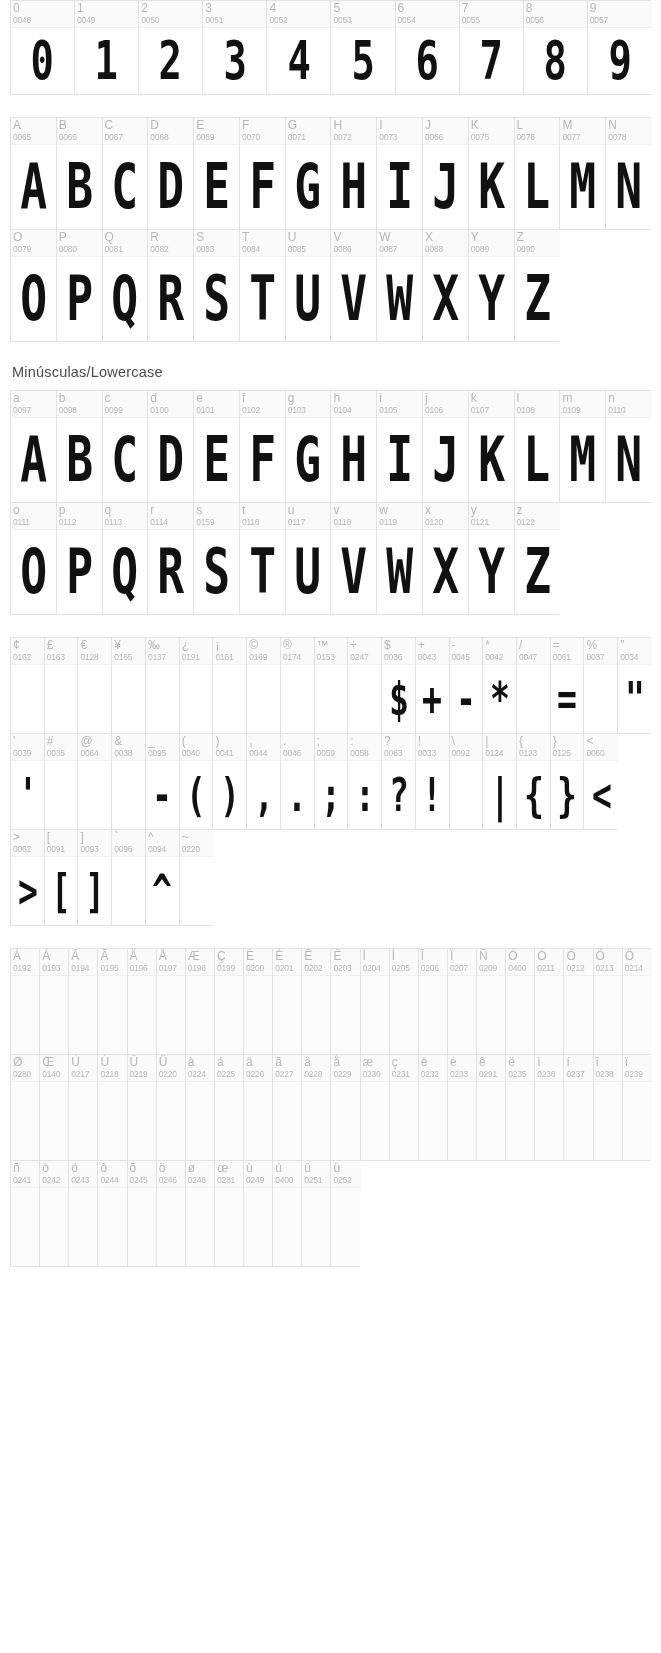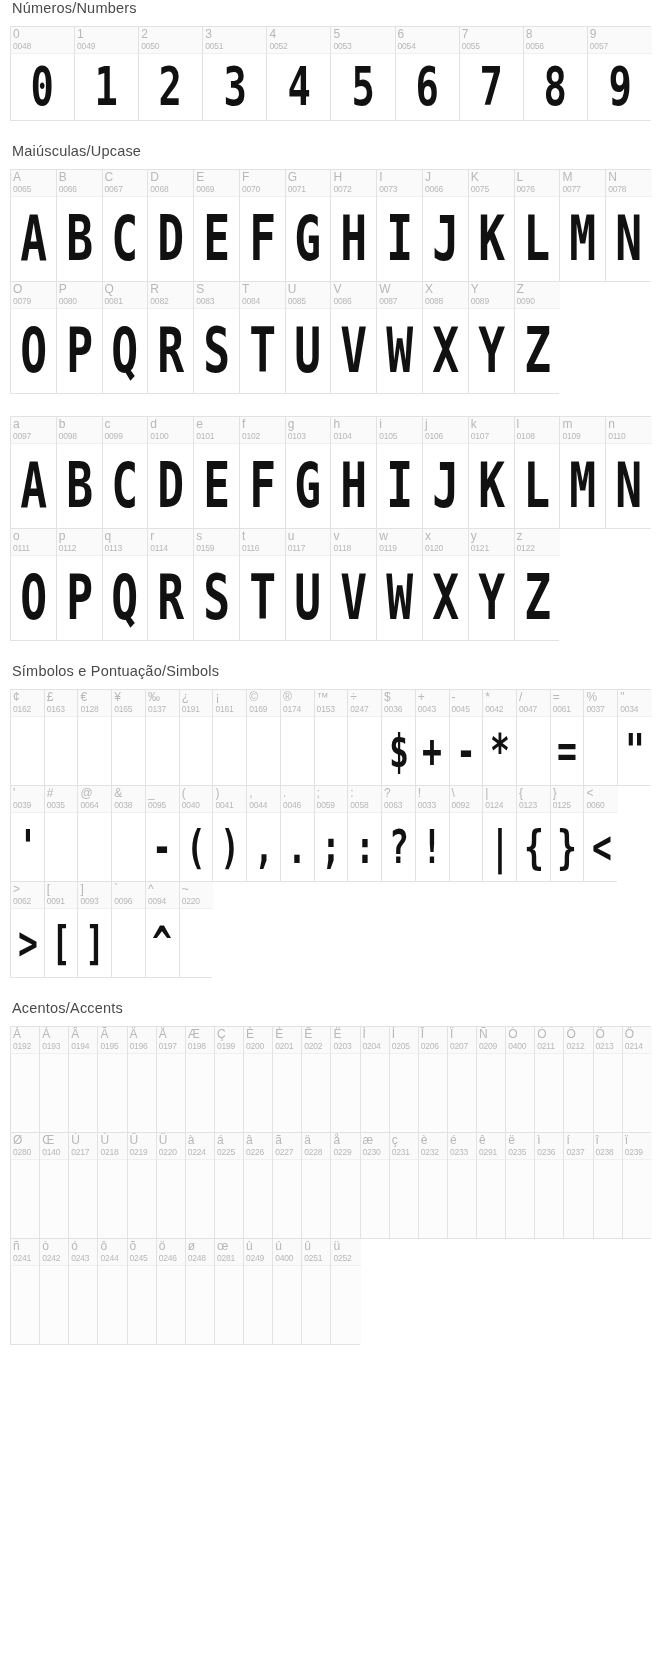--- a/index.html
+++ b/index.html
@@ -111,21 +111,20 @@
 
   .row-acc .cell-head { background: #fafafa; }
   .row-acc .cell-body { background: #fcfcfc; }
 </style>
 </head>
 <body>
 
 <div class="page">
   <div id="sections-root">
       <div class="section">
-        <div class="section-title">Números/Numbers</div>
         <div class="rows">
           <div class="glyph-row row-num" style="width: 641px;">
             <div class="cell" style="width: 64.1px; flex: 0 0 64.1px;">
               <div class="cell-head">
                 <span class="cell-char">0</span>
                 <span class="cell-code">0048</span>
               </div>
               <div class="cell-body">
                 <span class="glyph">0</span>
               </div>
@@ -202,910 +201,908 @@
                 <span class="glyph">8</span>
               </div>
             </div>
             <div class="cell" style="width: 64.1px; flex: 0 0 64.1px;">
               <div class="cell-head">
                 <span class="cell-char">9</span>
                 <span class="cell-code">0057</span>
               </div>
               <div class="cell-body">
                 <span class="glyph">9</span>
-              </div>
-            </div>
-          </div>
-        </div>
-      </div>
-      <div class="section">
-        <div class="section-title">Maiúsculas/Upcase</div>
-        <div class="rows">
-          <div class="glyph-row row-upper" style="width: 641px;">
-            <div class="cell" style="width: 45.7857px; flex: 0 0 45.7857px;">
-              <div class="cell-head">
-                <span class="cell-char">A</span>
-                <span class="cell-code">0065</span>
-              </div>
-              <div class="cell-body">
-                <span class="glyph">A</span>
-              </div>
-            </div>
-            <div class="cell" style="width: 45.7857px; flex: 0 0 45.7857px;">
-              <div class="cell-head">
-                <span class="cell-char">B</span>
-                <span class="cell-code">0066</span>
-              </div>
-              <div class="cell-body">
-                <span class="glyph">B</span>
-              </div>
-            </div>
-            <div class="cell" style="width: 45.7857px; flex: 0 0 45.7857px;">
-              <div class="cell-head">
-                <span class="cell-char">C</span>
-                <span class="cell-code">0067</span>
-              </div>
-              <div class="cell-body">
-                <span class="glyph">C</span>
-              </div>
-            </div>
-            <div class="cell" style="width: 45.7857px; flex: 0 0 45.7857px;">
-              <div class="cell-head">
-                <span class="cell-char">D</span>
-                <span class="cell-code">0068</span>
-              </div>
-              <div class="cell-body">
-                <span class="glyph">D</span>
-              </div>
-            </div>
-            <div class="cell" style="width: 45.7857px; flex: 0 0 45.7857px;">
-              <div class="cell-head">
-                <span class="cell-char">E</span>
-                <span class="cell-code">0069</span>
-              </div>
-              <div class="cell-body">
-                <span class="glyph">E</span>
-              </div>
-            </div>
-            <div class="cell" style="width: 45.7857px; flex: 0 0 45.7857px;">
-              <div class="cell-head">
-                <span class="cell-char">F</span>
-                <span class="cell-code">0070</span>
-              </div>
-              <div class="cell-body">
-                <span class="glyph">F</span>
-              </div>
-            </div>
-            <div class="cell" style="width: 45.7857px; flex: 0 0 45.7857px;">
-              <div class="cell-head">
-                <span class="cell-char">G</span>
-                <span class="cell-code">0071</span>
-              </div>
-              <div class="cell-body">
-                <span class="glyph">G</span>
-              </div>
-            </div>
-            <div class="cell" style="width: 45.7857px; flex: 0 0 45.7857px;">
-              <div class="cell-head">
-                <span class="cell-char">H</span>
-                <span class="cell-code">0072</span>
-              </div>
-              <div class="cell-body">
-                <span class="glyph">H</span>
-              </div>
-            </div>
-            <div class="cell" style="width: 45.7857px; flex: 0 0 45.7857px;">
-              <div class="cell-head">
-                <span class="cell-char">I</span>
-                <span class="cell-code">0073</span>
-              </div>
-              <div class="cell-body">
-                <span class="glyph">I</span>
-              </div>
-            </div>
-            <div class="cell" style="width: 45.7857px; flex: 0 0 45.7857px;">
-              <div class="cell-head">
-                <span class="cell-char">J</span>
-                <span class="cell-code">0066</span>
-              </div>
-              <div class="cell-body">
-                <span class="glyph">J</span>
-              </div>
-            </div>
-            <div class="cell" style="width: 45.7857px; flex: 0 0 45.7857px;">
-              <div class="cell-head">
-                <span class="cell-char">K</span>
-                <span class="cell-code">0075</span>
-              </div>
-              <div class="cell-body">
-                <span class="glyph">K</span>
-              </div>
-            </div>
-            <div class="cell" style="width: 45.7857px; flex: 0 0 45.7857px;">
-              <div class="cell-head">
-                <span class="cell-char">L</span>
-                <span class="cell-code">0076</span>
-              </div>
-              <div class="cell-body">
-                <span class="glyph">L</span>
-              </div>
-            </div>
-            <div class="cell" style="width: 45.7857px; flex: 0 0 45.7857px;">
-              <div class="cell-head">
-                <span class="cell-char">M</span>
-                <span class="cell-code">0077</span>
-              </div>
-              <div class="cell-body">
-                <span class="glyph">M</span>
-              </div>
-            </div>
-            <div class="cell" style="width: 45.7857px; flex: 0 0 45.7857px;">
-              <div class="cell-head">
-                <span class="cell-char">N</span>
-                <span class="cell-code">0078</span>
-              </div>
-              <div class="cell-body">
-                <span class="glyph">N</span>
-              </div>
-            </div>
-          </div>
-          <div class="glyph-row row-upper" style="width: 549.429px;">
-            <div class="cell" style="width: 45.7857px; flex: 0 0 45.7857px;">
-              <div class="cell-head">
-                <span class="cell-char">O</span>
-                <span class="cell-code">0079</span>
-              </div>
-              <div class="cell-body">
-                <span class="glyph">O</span>
-              </div>
-            </div>
-            <div class="cell" style="width: 45.7857px; flex: 0 0 45.7857px;">
-              <div class="cell-head">
-                <span class="cell-char">P</span>
-                <span class="cell-code">0080</span>
-              </div>
-              <div class="cell-body">
-                <span class="glyph">P</span>
-              </div>
-            </div>
-            <div class="cell" style="width: 45.7857px; flex: 0 0 45.7857px;">
-              <div class="cell-head">
-                <span class="cell-char">Q</span>
-                <span class="cell-code">0081</span>
-              </div>
-              <div class="cell-body">
-                <span class="glyph">Q</span>
-              </div>
-            </div>
-            <div class="cell" style="width: 45.7857px; flex: 0 0 45.7857px;">
-              <div class="cell-head">
-                <span class="cell-char">R</span>
-                <span class="cell-code">0082</span>
-              </div>
-              <div class="cell-body">
-                <span class="glyph">R</span>
-              </div>
-            </div>
-            <div class="cell" style="width: 45.7857px; flex: 0 0 45.7857px;">
-              <div class="cell-head">
-                <span class="cell-char">S</span>
-                <span class="cell-code">0083</span>
-              </div>
-              <div class="cell-body">
-                <span class="glyph">S</span>
-              </div>
-            </div>
-            <div class="cell" style="width: 45.7857px; flex: 0 0 45.7857px;">
-              <div class="cell-head">
-                <span class="cell-char">T</span>
-                <span class="cell-code">0084</span>
-              </div>
-              <div class="cell-body">
-                <span class="glyph">T</span>
-              </div>
-            </div>
-            <div class="cell" style="width: 45.7857px; flex: 0 0 45.7857px;">
-              <div class="cell-head">
-                <span class="cell-char">U</span>
-                <span class="cell-code">0085</span>
-              </div>
-              <div class="cell-body">
-                <span class="glyph">U</span>
-              </div>
-            </div>
-            <div class="cell" style="width: 45.7857px; flex: 0 0 45.7857px;">
-              <div class="cell-head">
-                <span class="cell-char">V</span>
-                <span class="cell-code">0086</span>
-              </div>
-              <div class="cell-body">
-                <span class="glyph">V</span>
-              </div>
-            </div>
-            <div class="cell" style="width: 45.7857px; flex: 0 0 45.7857px;">
-              <div class="cell-head">
-                <span class="cell-char">W</span>
-                <span class="cell-code">0087</span>
-              </div>
-              <div class="cell-body">
-                <span class="glyph">W</span>
-              </div>
-            </div>
-            <div class="cell" style="width: 45.7857px; flex: 0 0 45.7857px;">
-              <div class="cell-head">
-                <span class="cell-char">X</span>
-                <span class="cell-code">0088</span>
-              </div>
-              <div class="cell-body">
-                <span class="glyph">X</span>
-              </div>
-            </div>
-            <div class="cell" style="width: 45.7857px; flex: 0 0 45.7857px;">
-              <div class="cell-head">
-                <span class="cell-char">Y</span>
-                <span class="cell-code">0089</span>
-              </div>
-              <div class="cell-body">
-                <span class="glyph">Y</span>
-              </div>
-            </div>
-            <div class="cell" style="width: 45.7857px; flex: 0 0 45.7857px;">
-              <div class="cell-head">
-                <span class="cell-char">Z</span>
-                <span class="cell-code">0090</span>
-              </div>
-              <div class="cell-body">
-                <span class="glyph">Z</span>
               </div>
             </div>
           </div>
         </div>
       </div>
       <div class="section">
         <div class="rows">
-          <div class="glyph-row row-lower" style="width: 641px;">
-            <div class="cell" style="width: 45.7857px; flex: 0 0 45.7857px;">
-              <div class="cell-head">
-                <span class="cell-char">a</span>
-                <span class="cell-code">0097</span>
+          <div class="glyph-row row-upper" style="width: 641px;">
+            <div class="cell" style="width: 45.7857px; flex: 0 0 45.7857px;">
+              <div class="cell-head">
+                <span class="cell-char">A</span>
+                <span class="cell-code">0065</span>
               </div>
               <div class="cell-body">
                 <span class="glyph">A</span>
               </div>
             </div>
             <div class="cell" style="width: 45.7857px; flex: 0 0 45.7857px;">
               <div class="cell-head">
-                <span class="cell-char">b</span>
-                <span class="cell-code">0098</span>
+                <span class="cell-char">B</span>
+                <span class="cell-code">0066</span>
               </div>
               <div class="cell-body">
                 <span class="glyph">B</span>
               </div>
             </div>
             <div class="cell" style="width: 45.7857px; flex: 0 0 45.7857px;">
               <div class="cell-head">
-                <span class="cell-char">c</span>
-                <span class="cell-code">0099</span>
+                <span class="cell-char">C</span>
+                <span class="cell-code">0067</span>
               </div>
               <div class="cell-body">
                 <span class="glyph">C</span>
               </div>
             </div>
             <div class="cell" style="width: 45.7857px; flex: 0 0 45.7857px;">
               <div class="cell-head">
-                <span class="cell-char">d</span>
-                <span class="cell-code">0100</span>
+                <span class="cell-char">D</span>
+                <span class="cell-code">0068</span>
               </div>
               <div class="cell-body">
                 <span class="glyph">D</span>
               </div>
             </div>
             <div class="cell" style="width: 45.7857px; flex: 0 0 45.7857px;">
               <div class="cell-head">
-                <span class="cell-char">e</span>
-                <span class="cell-code">0101</span>
+                <span class="cell-char">E</span>
+                <span class="cell-code">0069</span>
               </div>
               <div class="cell-body">
                 <span class="glyph">E</span>
               </div>
             </div>
             <div class="cell" style="width: 45.7857px; flex: 0 0 45.7857px;">
               <div class="cell-head">
-                <span class="cell-char">f</span>
-                <span class="cell-code">0102</span>
+                <span class="cell-char">F</span>
+                <span class="cell-code">0070</span>
               </div>
               <div class="cell-body">
                 <span class="glyph">F</span>
               </div>
             </div>
             <div class="cell" style="width: 45.7857px; flex: 0 0 45.7857px;">
               <div class="cell-head">
-                <span class="cell-char">g</span>
-                <span class="cell-code">0103</span>
+                <span class="cell-char">G</span>
+                <span class="cell-code">0071</span>
               </div>
               <div class="cell-body">
                 <span class="glyph">G</span>
               </div>
             </div>
             <div class="cell" style="width: 45.7857px; flex: 0 0 45.7857px;">
               <div class="cell-head">
-                <span class="cell-char">h</span>
-                <span class="cell-code">0104</span>
+                <span class="cell-char">H</span>
+                <span class="cell-code">0072</span>
               </div>
               <div class="cell-body">
                 <span class="glyph">H</span>
               </div>
             </div>
             <div class="cell" style="width: 45.7857px; flex: 0 0 45.7857px;">
               <div class="cell-head">
-                <span class="cell-char">i</span>
-                <span class="cell-code">0105</span>
+                <span class="cell-char">I</span>
+                <span class="cell-code">0073</span>
               </div>
               <div class="cell-body">
                 <span class="glyph">I</span>
               </div>
             </div>
             <div class="cell" style="width: 45.7857px; flex: 0 0 45.7857px;">
               <div class="cell-head">
-                <span class="cell-char">j</span>
-                <span class="cell-code">0106</span>
+                <span class="cell-char">J</span>
+                <span class="cell-code">0066</span>
               </div>
               <div class="cell-body">
                 <span class="glyph">J</span>
               </div>
             </div>
             <div class="cell" style="width: 45.7857px; flex: 0 0 45.7857px;">
               <div class="cell-head">
-                <span class="cell-char">k</span>
-                <span class="cell-code">0107</span>
+                <span class="cell-char">K</span>
+                <span class="cell-code">0075</span>
               </div>
               <div class="cell-body">
                 <span class="glyph">K</span>
               </div>
             </div>
             <div class="cell" style="width: 45.7857px; flex: 0 0 45.7857px;">
               <div class="cell-head">
-                <span class="cell-char">l</span>
-                <span class="cell-code">0108</span>
+                <span class="cell-char">L</span>
+                <span class="cell-code">0076</span>
               </div>
               <div class="cell-body">
                 <span class="glyph">L</span>
               </div>
             </div>
             <div class="cell" style="width: 45.7857px; flex: 0 0 45.7857px;">
               <div class="cell-head">
-                <span class="cell-char">m</span>
-                <span class="cell-code">0109</span>
+                <span class="cell-char">M</span>
+                <span class="cell-code">0077</span>
               </div>
               <div class="cell-body">
                 <span class="glyph">M</span>
               </div>
             </div>
             <div class="cell" style="width: 45.7857px; flex: 0 0 45.7857px;">
               <div class="cell-head">
-                <span class="cell-char">n</span>
-                <span class="cell-code">0110</span>
+                <span class="cell-char">N</span>
+                <span class="cell-code">0078</span>
               </div>
               <div class="cell-body">
                 <span class="glyph">N</span>
               </div>
             </div>
           </div>
-          <div class="glyph-row row-lower" style="width: 549.429px;">
-            <div class="cell" style="width: 45.7857px; flex: 0 0 45.7857px;">
-              <div class="cell-head">
-                <span class="cell-char">o</span>
-                <span class="cell-code">0111</span>
+          <div class="glyph-row row-upper" style="width: 549.429px;">
+            <div class="cell" style="width: 45.7857px; flex: 0 0 45.7857px;">
+              <div class="cell-head">
+                <span class="cell-char">O</span>
+                <span class="cell-code">0079</span>
               </div>
               <div class="cell-body">
                 <span class="glyph">O</span>
               </div>
             </div>
             <div class="cell" style="width: 45.7857px; flex: 0 0 45.7857px;">
               <div class="cell-head">
-                <span class="cell-char">p</span>
-                <span class="cell-code">0112</span>
+                <span class="cell-char">P</span>
+                <span class="cell-code">0080</span>
               </div>
               <div class="cell-body">
                 <span class="glyph">P</span>
               </div>
             </div>
             <div class="cell" style="width: 45.7857px; flex: 0 0 45.7857px;">
               <div class="cell-head">
-                <span class="cell-char">q</span>
-                <span class="cell-code">0113</span>
+                <span class="cell-char">Q</span>
+                <span class="cell-code">0081</span>
               </div>
               <div class="cell-body">
                 <span class="glyph">Q</span>
               </div>
             </div>
             <div class="cell" style="width: 45.7857px; flex: 0 0 45.7857px;">
               <div class="cell-head">
-                <span class="cell-char">r</span>
-                <span class="cell-code">0114</span>
+                <span class="cell-char">R</span>
+                <span class="cell-code">0082</span>
               </div>
               <div class="cell-body">
                 <span class="glyph">R</span>
               </div>
             </div>
             <div class="cell" style="width: 45.7857px; flex: 0 0 45.7857px;">
               <div class="cell-head">
-                <span class="cell-char">s</span>
-                <span class="cell-code">0159</span>
+                <span class="cell-char">S</span>
+                <span class="cell-code">0083</span>
               </div>
               <div class="cell-body">
                 <span class="glyph">S</span>
               </div>
             </div>
             <div class="cell" style="width: 45.7857px; flex: 0 0 45.7857px;">
               <div class="cell-head">
-                <span class="cell-char">t</span>
-                <span class="cell-code">0116</span>
+                <span class="cell-char">T</span>
+                <span class="cell-code">0084</span>
               </div>
               <div class="cell-body">
                 <span class="glyph">T</span>
               </div>
             </div>
             <div class="cell" style="width: 45.7857px; flex: 0 0 45.7857px;">
               <div class="cell-head">
-                <span class="cell-char">u</span>
-                <span class="cell-code">0117</span>
+                <span class="cell-char">U</span>
+                <span class="cell-code">0085</span>
               </div>
               <div class="cell-body">
                 <span class="glyph">U</span>
               </div>
             </div>
             <div class="cell" style="width: 45.7857px; flex: 0 0 45.7857px;">
               <div class="cell-head">
-                <span class="cell-char">v</span>
-                <span class="cell-code">0118</span>
+                <span class="cell-char">V</span>
+                <span class="cell-code">0086</span>
               </div>
               <div class="cell-body">
                 <span class="glyph">V</span>
               </div>
             </div>
             <div class="cell" style="width: 45.7857px; flex: 0 0 45.7857px;">
               <div class="cell-head">
-                <span class="cell-char">w</span>
-                <span class="cell-code">0119</span>
+                <span class="cell-char">W</span>
+                <span class="cell-code">0087</span>
               </div>
               <div class="cell-body">
                 <span class="glyph">W</span>
               </div>
             </div>
             <div class="cell" style="width: 45.7857px; flex: 0 0 45.7857px;">
               <div class="cell-head">
-                <span class="cell-char">x</span>
-                <span class="cell-code">0120</span>
+                <span class="cell-char">X</span>
+                <span class="cell-code">0088</span>
               </div>
               <div class="cell-body">
                 <span class="glyph">X</span>
               </div>
             </div>
             <div class="cell" style="width: 45.7857px; flex: 0 0 45.7857px;">
               <div class="cell-head">
-                <span class="cell-char">y</span>
-                <span class="cell-code">0121</span>
+                <span class="cell-char">Y</span>
+                <span class="cell-code">0089</span>
               </div>
               <div class="cell-body">
                 <span class="glyph">Y</span>
               </div>
             </div>
             <div class="cell" style="width: 45.7857px; flex: 0 0 45.7857px;">
               <div class="cell-head">
-                <span class="cell-char">z</span>
-                <span class="cell-code">0122</span>
+                <span class="cell-char">Z</span>
+                <span class="cell-code">0090</span>
               </div>
               <div class="cell-body">
                 <span class="glyph">Z</span>
               </div>
             </div>
           </div>
         </div>
       </div>
       <div class="section">
-        <div class="section-title">Símbolos e Pontuação/Simbols</div>
+        <div class="section-title">Minúsculas/Lowercase</div>
         <div class="rows">
-          <div class="glyph-row row-sym" style="width: 641px;">
-            <div class="cell" style="width: 33.7368px; flex: 0 0 33.7368px;">
-              <div class="cell-head">
-                <span class="cell-char">¢</span>
-                <span class="cell-code">0162</span>
-              </div>
-              <div class="cell-body">
-                <span class="glyph"></span>
-              </div>
-            </div>
-            <div class="cell" style="width: 33.7368px; flex: 0 0 33.7368px;">
-              <div class="cell-head">
-                <span class="cell-char">£</span>
-                <span class="cell-code">0163</span>
-              </div>
-              <div class="cell-body">
-                <span class="glyph"></span>
-              </div>
-            </div>
-            <div class="cell" style="width: 33.7368px; flex: 0 0 33.7368px;">
-              <div class="cell-head">
-                <span class="cell-char">€</span>
-                <span class="cell-code">0128</span>
-              </div>
-              <div class="cell-body">
-                <span class="glyph"></span>
-              </div>
-            </div>
-            <div class="cell" style="width: 33.7368px; flex: 0 0 33.7368px;">
-              <div class="cell-head">
-                <span class="cell-char">¥</span>
-                <span class="cell-code">0165</span>
-              </div>
-              <div class="cell-body">
-                <span class="glyph"></span>
-              </div>
-            </div>
-            <div class="cell" style="width: 33.7368px; flex: 0 0 33.7368px;">
-              <div class="cell-head">
-                <span class="cell-char">‰</span>
-                <span class="cell-code">0137</span>
-              </div>
-              <div class="cell-body">
-                <span class="glyph"></span>
-              </div>
-            </div>
-            <div class="cell" style="width: 33.7368px; flex: 0 0 33.7368px;">
-              <div class="cell-head">
-                <span class="cell-char">¿</span>
-                <span class="cell-code">0191</span>
-              </div>
-              <div class="cell-body">
-                <span class="glyph"></span>
-              </div>
-            </div>
-            <div class="cell" style="width: 33.7368px; flex: 0 0 33.7368px;">
-              <div class="cell-head">
-                <span class="cell-char">¡</span>
-                <span class="cell-code">0161</span>
-              </div>
-              <div class="cell-body">
-                <span class="glyph"></span>
-              </div>
-            </div>
-            <div class="cell" style="width: 33.7368px; flex: 0 0 33.7368px;">
-              <div class="cell-head">
-                <span class="cell-char">©</span>
-                <span class="cell-code">0169</span>
-              </div>
-              <div class="cell-body">
-                <span class="glyph"></span>
-              </div>
-            </div>
-            <div class="cell" style="width: 33.7368px; flex: 0 0 33.7368px;">
-              <div class="cell-head">
-                <span class="cell-char">®</span>
-                <span class="cell-code">0174</span>
-              </div>
-              <div class="cell-body">
-                <span class="glyph"></span>
-              </div>
-            </div>
-            <div class="cell" style="width: 33.7368px; flex: 0 0 33.7368px;">
-              <div class="cell-head">
-                <span class="cell-char">™</span>
-                <span class="cell-code">0153</span>
-              </div>
-              <div class="cell-body">
-                <span class="glyph"></span>
-              </div>
-            </div>
-            <div class="cell" style="width: 33.7368px; flex: 0 0 33.7368px;">
-              <div class="cell-head">
-                <span class="cell-char">÷</span>
-                <span class="cell-code">0247</span>
-              </div>
-              <div class="cell-body">
-                <span class="glyph"></span>
-              </div>
-            </div>
-            <div class="cell" style="width: 33.7368px; flex: 0 0 33.7368px;">
-              <div class="cell-head">
-                <span class="cell-char">$</span>
-                <span class="cell-code">0036</span>
-              </div>
-              <div class="cell-body">
-                <span class="glyph">$</span>
-              </div>
-            </div>
-            <div class="cell" style="width: 33.7368px; flex: 0 0 33.7368px;">
-              <div class="cell-head">
-                <span class="cell-char">+</span>
-                <span class="cell-code">0043</span>
-              </div>
-              <div class="cell-body">
-                <span class="glyph">+</span>
-              </div>
-            </div>
-            <div class="cell" style="width: 33.7368px; flex: 0 0 33.7368px;">
-              <div class="cell-head">
-                <span class="cell-char">-</span>
-                <span class="cell-code">0045</span>
-              </div>
-              <div class="cell-body">
-                <span class="glyph">-</span>
-              </div>
-            </div>
-            <div class="cell" style="width: 33.7368px; flex: 0 0 33.7368px;">
-              <div class="cell-head">
-                <span class="cell-char">*</span>
-                <span class="cell-code">0042</span>
-              </div>
-              <div class="cell-body">
-                <span class="glyph">*</span>
-              </div>
-            </div>
-            <div class="cell" style="width: 33.7368px; flex: 0 0 33.7368px;">
-              <div class="cell-head">
-                <span class="cell-char">/</span>
-                <span class="cell-code">0047</span>
-              </div>
-              <div class="cell-body">
-                <span class="glyph"></span>
-              </div>
-            </div>
-            <div class="cell" style="width: 33.7368px; flex: 0 0 33.7368px;">
-              <div class="cell-head">
-                <span class="cell-char">=</span>
-                <span class="cell-code">0061</span>
-              </div>
-              <div class="cell-body">
-                <span class="glyph">=</span>
-              </div>
-            </div>
-            <div class="cell" style="width: 33.7368px; flex: 0 0 33.7368px;">
-              <div class="cell-head">
-                <span class="cell-char">%</span>
-                <span class="cell-code">0037</span>
-              </div>
-              <div class="cell-body">
-                <span class="glyph"></span>
-              </div>
-            </div>
-            <div class="cell" style="width: 33.7368px; flex: 0 0 33.7368px;">
-              <div class="cell-head">
-                <span class="cell-char">"</span>
-                <span class="cell-code">0034</span>
-              </div>
-              <div class="cell-body">
-                <span class="glyph">"</span>
+          <div class="glyph-row row-lower" style="width: 641px;">
+            <div class="cell" style="width: 45.7857px; flex: 0 0 45.7857px;">
+              <div class="cell-head">
+                <span class="cell-char">a</span>
+                <span class="cell-code">0097</span>
+              </div>
+              <div class="cell-body">
+                <span class="glyph">A</span>
+              </div>
+            </div>
+            <div class="cell" style="width: 45.7857px; flex: 0 0 45.7857px;">
+              <div class="cell-head">
+                <span class="cell-char">b</span>
+                <span class="cell-code">0098</span>
+              </div>
+              <div class="cell-body">
+                <span class="glyph">B</span>
+              </div>
+            </div>
+            <div class="cell" style="width: 45.7857px; flex: 0 0 45.7857px;">
+              <div class="cell-head">
+                <span class="cell-char">c</span>
+                <span class="cell-code">0099</span>
+              </div>
+              <div class="cell-body">
+                <span class="glyph">C</span>
+              </div>
+            </div>
+            <div class="cell" style="width: 45.7857px; flex: 0 0 45.7857px;">
+              <div class="cell-head">
+                <span class="cell-char">d</span>
+                <span class="cell-code">0100</span>
+              </div>
+              <div class="cell-body">
+                <span class="glyph">D</span>
+              </div>
+            </div>
+            <div class="cell" style="width: 45.7857px; flex: 0 0 45.7857px;">
+              <div class="cell-head">
+                <span class="cell-char">e</span>
+                <span class="cell-code">0101</span>
+              </div>
+              <div class="cell-body">
+                <span class="glyph">E</span>
+              </div>
+            </div>
+            <div class="cell" style="width: 45.7857px; flex: 0 0 45.7857px;">
+              <div class="cell-head">
+                <span class="cell-char">f</span>
+                <span class="cell-code">0102</span>
+              </div>
+              <div class="cell-body">
+                <span class="glyph">F</span>
+              </div>
+            </div>
+            <div class="cell" style="width: 45.7857px; flex: 0 0 45.7857px;">
+              <div class="cell-head">
+                <span class="cell-char">g</span>
+                <span class="cell-code">0103</span>
+              </div>
+              <div class="cell-body">
+                <span class="glyph">G</span>
+              </div>
+            </div>
+            <div class="cell" style="width: 45.7857px; flex: 0 0 45.7857px;">
+              <div class="cell-head">
+                <span class="cell-char">h</span>
+                <span class="cell-code">0104</span>
+              </div>
+              <div class="cell-body">
+                <span class="glyph">H</span>
+              </div>
+            </div>
+            <div class="cell" style="width: 45.7857px; flex: 0 0 45.7857px;">
+              <div class="cell-head">
+                <span class="cell-char">i</span>
+                <span class="cell-code">0105</span>
+              </div>
+              <div class="cell-body">
+                <span class="glyph">I</span>
+              </div>
+            </div>
+            <div class="cell" style="width: 45.7857px; flex: 0 0 45.7857px;">
+              <div class="cell-head">
+                <span class="cell-char">j</span>
+                <span class="cell-code">0106</span>
+              </div>
+              <div class="cell-body">
+                <span class="glyph">J</span>
+              </div>
+            </div>
+            <div class="cell" style="width: 45.7857px; flex: 0 0 45.7857px;">
+              <div class="cell-head">
+                <span class="cell-char">k</span>
+                <span class="cell-code">0107</span>
+              </div>
+              <div class="cell-body">
+                <span class="glyph">K</span>
+              </div>
+            </div>
+            <div class="cell" style="width: 45.7857px; flex: 0 0 45.7857px;">
+              <div class="cell-head">
+                <span class="cell-char">l</span>
+                <span class="cell-code">0108</span>
+              </div>
+              <div class="cell-body">
+                <span class="glyph">L</span>
+              </div>
+            </div>
+            <div class="cell" style="width: 45.7857px; flex: 0 0 45.7857px;">
+              <div class="cell-head">
+                <span class="cell-char">m</span>
+                <span class="cell-code">0109</span>
+              </div>
+              <div class="cell-body">
+                <span class="glyph">M</span>
+              </div>
+            </div>
+            <div class="cell" style="width: 45.7857px; flex: 0 0 45.7857px;">
+              <div class="cell-head">
+                <span class="cell-char">n</span>
+                <span class="cell-code">0110</span>
+              </div>
+              <div class="cell-body">
+                <span class="glyph">N</span>
               </div>
             </div>
           </div>
-          <div class="glyph-row row-sym" style="width: 607.263px;">
-            <div class="cell" style="width: 33.7368px; flex: 0 0 33.7368px;">
-              <div class="cell-head">
-                <span class="cell-char">'</span>
-                <span class="cell-code">0039</span>
-              </div>
-              <div class="cell-body">
-                <span class="glyph">'</span>
-              </div>
-            </div>
-            <div class="cell" style="width: 33.7368px; flex: 0 0 33.7368px;">
-              <div class="cell-head">
-                <span class="cell-char">#</span>
-                <span class="cell-code">0035</span>
-              </div>
-              <div class="cell-body">
-                <span class="glyph"></span>
-              </div>
-            </div>
-            <div class="cell" style="width: 33.7368px; flex: 0 0 33.7368px;">
-              <div class="cell-head">
-                <span class="cell-char">@</span>
-                <span class="cell-code">0064</span>
-              </div>
-              <div class="cell-body">
-                <span class="glyph"></span>
-              </div>
-            </div>
-            <div class="cell" style="width: 33.7368px; flex: 0 0 33.7368px;">
-              <div class="cell-head">
-                <span class="cell-char">&amp;</span>
-                <span class="cell-code">0038</span>
-              </div>
-              <div class="cell-body">
-                <span class="glyph"></span>
-              </div>
-            </div>
-            <div class="cell" style="width: 33.7368px; flex: 0 0 33.7368px;">
-              <div class="cell-head">
-                <span class="cell-char">_</span>
-                <span class="cell-code">0095</span>
-              </div>
-              <div class="cell-body">
-                <span class="glyph">-</span>
-              </div>
-            </div>
-            <div class="cell" style="width: 33.7368px; flex: 0 0 33.7368px;">
-              <div class="cell-head">
-                <span class="cell-char">(</span>
-                <span class="cell-code">0040</span>
-              </div>
-              <div class="cell-body">
-                <span class="glyph">(</span>
-              </div>
-            </div>
-            <div class="cell" style="width: 33.7368px; flex: 0 0 33.7368px;">
-              <div class="cell-head">
-                <span class="cell-char">)</span>
-                <span class="cell-code">0041</span>
-              </div>
-              <div class="cell-body">
-                <span class="glyph">)</span>
-              </div>
-            </div>
-            <div class="cell" style="width: 33.7368px; flex: 0 0 33.7368px;">
-              <div class="cell-head">
-                <span class="cell-char">,</span>
-                <span class="cell-code">0044</span>
-              </div>
-              <div class="cell-body">
-                <span class="glyph">,</span>
-              </div>
-            </div>
-            <div class="cell" style="width: 33.7368px; flex: 0 0 33.7368px;">
-              <div class="cell-head">
-                <span class="cell-char">.</span>
-                <span class="cell-code">0046</span>
-              </div>
-              <div class="cell-body">
-                <span class="glyph">.</span>
-              </div>
-            </div>
-            <div class="cell" style="width: 33.7368px; flex: 0 0 33.7368px;">
-              <div class="cell-head">
-                <span class="cell-char">;</span>
-                <span class="cell-code">0059</span>
-              </div>
-              <div class="cell-body">
-                <span class="glyph">;</span>
-              </div>
-            </div>
-            <div class="cell" style="width: 33.7368px; flex: 0 0 33.7368px;">
-              <div class="cell-head">
-                <span class="cell-char">:</span>
-                <span class="cell-code">0058</span>
-              </div>
-              <div class="cell-body">
-                <span class="glyph">:</span>
-              </div>
-            </div>
-            <div class="cell" style="width: 33.7368px; flex: 0 0 33.7368px;">
-              <div class="cell-head">
-                <span class="cell-char">?</span>
-                <span class="cell-code">0063</span>
-              </div>
-              <div class="cell-body">
-                <span class="glyph">?</span>
-              </div>
-            </div>
-            <div class="cell" style="width: 33.7368px; flex: 0 0 33.7368px;">
-              <div class="cell-head">
-                <span class="cell-char">!</span>
-                <span class="cell-code">0033</span>
-              </div>
-              <div class="cell-body">
-                <span class="glyph">!</span>
-              </div>
-            </div>
-            <div class="cell" style="width: 33.7368px; flex: 0 0 33.7368px;">
-              <div class="cell-head">
-                <span class="cell-char">\</span>
-                <span class="cell-code">0092</span>
-              </div>
-              <div class="cell-body">
-                <span class="glyph"></span>
-              </div>
-            </div>
-            <div class="cell" style="width: 33.7368px; flex: 0 0 33.7368px;">
-              <div class="cell-head">
-                <span class="cell-char">|</span>
-                <span class="cell-code">0124</span>
-              </div>
-              <div class="cell-body">
-                <span class="glyph">|</span>
-              </div>
-            </div>
-            <div class="cell" style="width: 33.7368px; flex: 0 0 33.7368px;">
-              <div class="cell-head">
-                <span class="cell-char">{</span>
-                <span class="cell-code">0123</span>
-              </div>
-              <div class="cell-body">
-                <span class="glyph">{</span>
-              </div>
-            </div>
-            <div class="cell" style="width: 33.7368px; flex: 0 0 33.7368px;">
-              <div class="cell-head">
-                <span class="cell-char">}</span>
-                <span class="cell-code">0125</span>
-              </div>
-              <div class="cell-body">
-                <span class="glyph">}</span>
-              </div>
-            </div>
-            <div class="cell" style="width: 33.7368px; flex: 0 0 33.7368px;">
-              <div class="cell-head">
-                <span class="cell-char">&lt;</span>
-                <span class="cell-code">0060</span>
-              </div>
-              <div class="cell-body">
-                <span class="glyph">&lt;</span>
-              </div>
-            </div>
-          </div>
-          <div class="glyph-row row-sym" style="width: 202.421px;">
-            <div class="cell" style="width: 33.7368px; flex: 0 0 33.7368px;">
-              <div class="cell-head">
-                <span class="cell-char">&gt;</span>
-                <span class="cell-code">0062</span>
-              </div>
-              <div class="cell-body">
-                <span class="glyph">&gt;</span>
-              </div>
-            </div>
-            <div class="cell" style="width: 33.7368px; flex: 0 0 33.7368px;">
-              <div class="cell-head">
-                <span class="cell-char">[</span>
-                <span class="cell-code">0091</span>
-              </div>
-              <div class="cell-body">
-                <span class="glyph">[</span>
-              </div>
-            </div>
-            <div class="cell" style="width: 33.7368px; flex: 0 0 33.7368px;">
-              <div class="cell-head">
-                <span class="cell-char">]</span>
-                <span class="cell-code">0093</span>
-              </div>
-              <div class="cell-body">
-                <span class="glyph">]</span>
-              </div>
-            </div>
-            <div class="cell" style="width: 33.7368px; flex: 0 0 33.7368px;">
-              <div class="cell-head">
-                <span class="cell-char">`</span>
-                <span class="cell-code">0096</span>
-              </div>
-              <div class="cell-body">
-                <span class="glyph"></span>
-              </div>
-            </div>
-            <div class="cell" style="width: 33.7368px; flex: 0 0 33.7368px;">
-              <div class="cell-head">
-                <span class="cell-char">^</span>
-                <span class="cell-code">0094</span>
-              </div>
-              <div class="cell-body">
-                <span class="glyph">^</span>
-              </div>
-            </div>
-            <div class="cell" style="width: 33.7368px; flex: 0 0 33.7368px;">
-              <div class="cell-head">
-                <span class="cell-char">~</span>
-                <span class="cell-code">0220</span>
-              </div>
-              <div class="cell-body">
-                <span class="glyph"></span>
+          <div class="glyph-row row-lower" style="width: 549.429px;">
+            <div class="cell" style="width: 45.7857px; flex: 0 0 45.7857px;">
+              <div class="cell-head">
+                <span class="cell-char">o</span>
+                <span class="cell-code">0111</span>
+              </div>
+              <div class="cell-body">
+                <span class="glyph">O</span>
+              </div>
+            </div>
+            <div class="cell" style="width: 45.7857px; flex: 0 0 45.7857px;">
+              <div class="cell-head">
+                <span class="cell-char">p</span>
+                <span class="cell-code">0112</span>
+              </div>
+              <div class="cell-body">
+                <span class="glyph">P</span>
+              </div>
+            </div>
+            <div class="cell" style="width: 45.7857px; flex: 0 0 45.7857px;">
+              <div class="cell-head">
+                <span class="cell-char">q</span>
+                <span class="cell-code">0113</span>
+              </div>
+              <div class="cell-body">
+                <span class="glyph">Q</span>
+              </div>
+            </div>
+            <div class="cell" style="width: 45.7857px; flex: 0 0 45.7857px;">
+              <div class="cell-head">
+                <span class="cell-char">r</span>
+                <span class="cell-code">0114</span>
+              </div>
+              <div class="cell-body">
+                <span class="glyph">R</span>
+              </div>
+            </div>
+            <div class="cell" style="width: 45.7857px; flex: 0 0 45.7857px;">
+              <div class="cell-head">
+                <span class="cell-char">s</span>
+                <span class="cell-code">0159</span>
+              </div>
+              <div class="cell-body">
+                <span class="glyph">S</span>
+              </div>
+            </div>
+            <div class="cell" style="width: 45.7857px; flex: 0 0 45.7857px;">
+              <div class="cell-head">
+                <span class="cell-char">t</span>
+                <span class="cell-code">0116</span>
+              </div>
+              <div class="cell-body">
+                <span class="glyph">T</span>
+              </div>
+            </div>
+            <div class="cell" style="width: 45.7857px; flex: 0 0 45.7857px;">
+              <div class="cell-head">
+                <span class="cell-char">u</span>
+                <span class="cell-code">0117</span>
+              </div>
+              <div class="cell-body">
+                <span class="glyph">U</span>
+              </div>
+            </div>
+            <div class="cell" style="width: 45.7857px; flex: 0 0 45.7857px;">
+              <div class="cell-head">
+                <span class="cell-char">v</span>
+                <span class="cell-code">0118</span>
+              </div>
+              <div class="cell-body">
+                <span class="glyph">V</span>
+              </div>
+            </div>
+            <div class="cell" style="width: 45.7857px; flex: 0 0 45.7857px;">
+              <div class="cell-head">
+                <span class="cell-char">w</span>
+                <span class="cell-code">0119</span>
+              </div>
+              <div class="cell-body">
+                <span class="glyph">W</span>
+              </div>
+            </div>
+            <div class="cell" style="width: 45.7857px; flex: 0 0 45.7857px;">
+              <div class="cell-head">
+                <span class="cell-char">x</span>
+                <span class="cell-code">0120</span>
+              </div>
+              <div class="cell-body">
+                <span class="glyph">X</span>
+              </div>
+            </div>
+            <div class="cell" style="width: 45.7857px; flex: 0 0 45.7857px;">
+              <div class="cell-head">
+                <span class="cell-char">y</span>
+                <span class="cell-code">0121</span>
+              </div>
+              <div class="cell-body">
+                <span class="glyph">Y</span>
+              </div>
+            </div>
+            <div class="cell" style="width: 45.7857px; flex: 0 0 45.7857px;">
+              <div class="cell-head">
+                <span class="cell-char">z</span>
+                <span class="cell-code">0122</span>
+              </div>
+              <div class="cell-body">
+                <span class="glyph">Z</span>
               </div>
             </div>
           </div>
         </div>
       </div>
       <div class="section">
-        <div class="section-title">Acentos/Accents</div>
+        <div class="rows">
+          <div class="glyph-row row-sym" style="width: 641px;">
+            <div class="cell" style="width: 33.7368px; flex: 0 0 33.7368px;">
+              <div class="cell-head">
+                <span class="cell-char">¢</span>
+                <span class="cell-code">0162</span>
+              </div>
+              <div class="cell-body">
+                <span class="glyph"></span>
+              </div>
+            </div>
+            <div class="cell" style="width: 33.7368px; flex: 0 0 33.7368px;">
+              <div class="cell-head">
+                <span class="cell-char">£</span>
+                <span class="cell-code">0163</span>
+              </div>
+              <div class="cell-body">
+                <span class="glyph"></span>
+              </div>
+            </div>
+            <div class="cell" style="width: 33.7368px; flex: 0 0 33.7368px;">
+              <div class="cell-head">
+                <span class="cell-char">€</span>
+                <span class="cell-code">0128</span>
+              </div>
+              <div class="cell-body">
+                <span class="glyph"></span>
+              </div>
+            </div>
+            <div class="cell" style="width: 33.7368px; flex: 0 0 33.7368px;">
+              <div class="cell-head">
+                <span class="cell-char">¥</span>
+                <span class="cell-code">0165</span>
+              </div>
+              <div class="cell-body">
+                <span class="glyph"></span>
+              </div>
+            </div>
+            <div class="cell" style="width: 33.7368px; flex: 0 0 33.7368px;">
+              <div class="cell-head">
+                <span class="cell-char">‰</span>
+                <span class="cell-code">0137</span>
+              </div>
+              <div class="cell-body">
+                <span class="glyph"></span>
+              </div>
+            </div>
+            <div class="cell" style="width: 33.7368px; flex: 0 0 33.7368px;">
+              <div class="cell-head">
+                <span class="cell-char">¿</span>
+                <span class="cell-code">0191</span>
+              </div>
+              <div class="cell-body">
+                <span class="glyph"></span>
+              </div>
+            </div>
+            <div class="cell" style="width: 33.7368px; flex: 0 0 33.7368px;">
+              <div class="cell-head">
+                <span class="cell-char">¡</span>
+                <span class="cell-code">0161</span>
+              </div>
+              <div class="cell-body">
+                <span class="glyph"></span>
+              </div>
+            </div>
+            <div class="cell" style="width: 33.7368px; flex: 0 0 33.7368px;">
+              <div class="cell-head">
+                <span class="cell-char">©</span>
+                <span class="cell-code">0169</span>
+              </div>
+              <div class="cell-body">
+                <span class="glyph"></span>
+              </div>
+            </div>
+            <div class="cell" style="width: 33.7368px; flex: 0 0 33.7368px;">
+              <div class="cell-head">
+                <span class="cell-char">®</span>
+                <span class="cell-code">0174</span>
+              </div>
+              <div class="cell-body">
+                <span class="glyph"></span>
+              </div>
+            </div>
+            <div class="cell" style="width: 33.7368px; flex: 0 0 33.7368px;">
+              <div class="cell-head">
+                <span class="cell-char">™</span>
+                <span class="cell-code">0153</span>
+              </div>
+              <div class="cell-body">
+                <span class="glyph"></span>
+              </div>
+            </div>
+            <div class="cell" style="width: 33.7368px; flex: 0 0 33.7368px;">
+              <div class="cell-head">
+                <span class="cell-char">÷</span>
+                <span class="cell-code">0247</span>
+              </div>
+              <div class="cell-body">
+                <span class="glyph"></span>
+              </div>
+            </div>
+            <div class="cell" style="width: 33.7368px; flex: 0 0 33.7368px;">
+              <div class="cell-head">
+                <span class="cell-char">$</span>
+                <span class="cell-code">0036</span>
+              </div>
+              <div class="cell-body">
+                <span class="glyph">$</span>
+              </div>
+            </div>
+            <div class="cell" style="width: 33.7368px; flex: 0 0 33.7368px;">
+              <div class="cell-head">
+                <span class="cell-char">+</span>
+                <span class="cell-code">0043</span>
+              </div>
+              <div class="cell-body">
+                <span class="glyph">+</span>
+              </div>
+            </div>
+            <div class="cell" style="width: 33.7368px; flex: 0 0 33.7368px;">
+              <div class="cell-head">
+                <span class="cell-char">-</span>
+                <span class="cell-code">0045</span>
+              </div>
+              <div class="cell-body">
+                <span class="glyph">-</span>
+              </div>
+            </div>
+            <div class="cell" style="width: 33.7368px; flex: 0 0 33.7368px;">
+              <div class="cell-head">
+                <span class="cell-char">*</span>
+                <span class="cell-code">0042</span>
+              </div>
+              <div class="cell-body">
+                <span class="glyph">*</span>
+              </div>
+            </div>
+            <div class="cell" style="width: 33.7368px; flex: 0 0 33.7368px;">
+              <div class="cell-head">
+                <span class="cell-char">/</span>
+                <span class="cell-code">0047</span>
+              </div>
+              <div class="cell-body">
+                <span class="glyph"></span>
+              </div>
+            </div>
+            <div class="cell" style="width: 33.7368px; flex: 0 0 33.7368px;">
+              <div class="cell-head">
+                <span class="cell-char">=</span>
+                <span class="cell-code">0061</span>
+              </div>
+              <div class="cell-body">
+                <span class="glyph">=</span>
+              </div>
+            </div>
+            <div class="cell" style="width: 33.7368px; flex: 0 0 33.7368px;">
+              <div class="cell-head">
+                <span class="cell-char">%</span>
+                <span class="cell-code">0037</span>
+              </div>
+              <div class="cell-body">
+                <span class="glyph"></span>
+              </div>
+            </div>
+            <div class="cell" style="width: 33.7368px; flex: 0 0 33.7368px;">
+              <div class="cell-head">
+                <span class="cell-char">"</span>
+                <span class="cell-code">0034</span>
+              </div>
+              <div class="cell-body">
+                <span class="glyph">"</span>
+              </div>
+            </div>
+          </div>
+          <div class="glyph-row row-sym" style="width: 607.263px;">
+            <div class="cell" style="width: 33.7368px; flex: 0 0 33.7368px;">
+              <div class="cell-head">
+                <span class="cell-char">'</span>
+                <span class="cell-code">0039</span>
+              </div>
+              <div class="cell-body">
+                <span class="glyph">'</span>
+              </div>
+            </div>
+            <div class="cell" style="width: 33.7368px; flex: 0 0 33.7368px;">
+              <div class="cell-head">
+                <span class="cell-char">#</span>
+                <span class="cell-code">0035</span>
+              </div>
+              <div class="cell-body">
+                <span class="glyph"></span>
+              </div>
+            </div>
+            <div class="cell" style="width: 33.7368px; flex: 0 0 33.7368px;">
+              <div class="cell-head">
+                <span class="cell-char">@</span>
+                <span class="cell-code">0064</span>
+              </div>
+              <div class="cell-body">
+                <span class="glyph"></span>
+              </div>
+            </div>
+            <div class="cell" style="width: 33.7368px; flex: 0 0 33.7368px;">
+              <div class="cell-head">
+                <span class="cell-char">&amp;</span>
+                <span class="cell-code">0038</span>
+              </div>
+              <div class="cell-body">
+                <span class="glyph"></span>
+              </div>
+            </div>
+            <div class="cell" style="width: 33.7368px; flex: 0 0 33.7368px;">
+              <div class="cell-head">
+                <span class="cell-char">_</span>
+                <span class="cell-code">0095</span>
+              </div>
+              <div class="cell-body">
+                <span class="glyph">-</span>
+              </div>
+            </div>
+            <div class="cell" style="width: 33.7368px; flex: 0 0 33.7368px;">
+              <div class="cell-head">
+                <span class="cell-char">(</span>
+                <span class="cell-code">0040</span>
+              </div>
+              <div class="cell-body">
+                <span class="glyph">(</span>
+              </div>
+            </div>
+            <div class="cell" style="width: 33.7368px; flex: 0 0 33.7368px;">
+              <div class="cell-head">
+                <span class="cell-char">)</span>
+                <span class="cell-code">0041</span>
+              </div>
+              <div class="cell-body">
+                <span class="glyph">)</span>
+              </div>
+            </div>
+            <div class="cell" style="width: 33.7368px; flex: 0 0 33.7368px;">
+              <div class="cell-head">
+                <span class="cell-char">,</span>
+                <span class="cell-code">0044</span>
+              </div>
+              <div class="cell-body">
+                <span class="glyph">,</span>
+              </div>
+            </div>
+            <div class="cell" style="width: 33.7368px; flex: 0 0 33.7368px;">
+              <div class="cell-head">
+                <span class="cell-char">.</span>
+                <span class="cell-code">0046</span>
+              </div>
+              <div class="cell-body">
+                <span class="glyph">.</span>
+              </div>
+            </div>
+            <div class="cell" style="width: 33.7368px; flex: 0 0 33.7368px;">
+              <div class="cell-head">
+                <span class="cell-char">;</span>
+                <span class="cell-code">0059</span>
+              </div>
+              <div class="cell-body">
+                <span class="glyph">;</span>
+              </div>
+            </div>
+            <div class="cell" style="width: 33.7368px; flex: 0 0 33.7368px;">
+              <div class="cell-head">
+                <span class="cell-char">:</span>
+                <span class="cell-code">0058</span>
+              </div>
+              <div class="cell-body">
+                <span class="glyph">:</span>
+              </div>
+            </div>
+            <div class="cell" style="width: 33.7368px; flex: 0 0 33.7368px;">
+              <div class="cell-head">
+                <span class="cell-char">?</span>
+                <span class="cell-code">0063</span>
+              </div>
+              <div class="cell-body">
+                <span class="glyph">?</span>
+              </div>
+            </div>
+            <div class="cell" style="width: 33.7368px; flex: 0 0 33.7368px;">
+              <div class="cell-head">
+                <span class="cell-char">!</span>
+                <span class="cell-code">0033</span>
+              </div>
+              <div class="cell-body">
+                <span class="glyph">!</span>
+              </div>
+            </div>
+            <div class="cell" style="width: 33.7368px; flex: 0 0 33.7368px;">
+              <div class="cell-head">
+                <span class="cell-char">\</span>
+                <span class="cell-code">0092</span>
+              </div>
+              <div class="cell-body">
+                <span class="glyph"></span>
+              </div>
+            </div>
+            <div class="cell" style="width: 33.7368px; flex: 0 0 33.7368px;">
+              <div class="cell-head">
+                <span class="cell-char">|</span>
+                <span class="cell-code">0124</span>
+              </div>
+              <div class="cell-body">
+                <span class="glyph">|</span>
+              </div>
+            </div>
+            <div class="cell" style="width: 33.7368px; flex: 0 0 33.7368px;">
+              <div class="cell-head">
+                <span class="cell-char">{</span>
+                <span class="cell-code">0123</span>
+              </div>
+              <div class="cell-body">
+                <span class="glyph">{</span>
+              </div>
+            </div>
+            <div class="cell" style="width: 33.7368px; flex: 0 0 33.7368px;">
+              <div class="cell-head">
+                <span class="cell-char">}</span>
+                <span class="cell-code">0125</span>
+              </div>
+              <div class="cell-body">
+                <span class="glyph">}</span>
+              </div>
+            </div>
+            <div class="cell" style="width: 33.7368px; flex: 0 0 33.7368px;">
+              <div class="cell-head">
+                <span class="cell-char">&lt;</span>
+                <span class="cell-code">0060</span>
+              </div>
+              <div class="cell-body">
+                <span class="glyph">&lt;</span>
+              </div>
+            </div>
+          </div>
+          <div class="glyph-row row-sym" style="width: 202.421px;">
+            <div class="cell" style="width: 33.7368px; flex: 0 0 33.7368px;">
+              <div class="cell-head">
+                <span class="cell-char">&gt;</span>
+                <span class="cell-code">0062</span>
+              </div>
+              <div class="cell-body">
+                <span class="glyph">&gt;</span>
+              </div>
+            </div>
+            <div class="cell" style="width: 33.7368px; flex: 0 0 33.7368px;">
+              <div class="cell-head">
+                <span class="cell-char">[</span>
+                <span class="cell-code">0091</span>
+              </div>
+              <div class="cell-body">
+                <span class="glyph">[</span>
+              </div>
+            </div>
+            <div class="cell" style="width: 33.7368px; flex: 0 0 33.7368px;">
+              <div class="cell-head">
+                <span class="cell-char">]</span>
+                <span class="cell-code">0093</span>
+              </div>
+              <div class="cell-body">
+                <span class="glyph">]</span>
+              </div>
+            </div>
+            <div class="cell" style="width: 33.7368px; flex: 0 0 33.7368px;">
+              <div class="cell-head">
+                <span class="cell-char">`</span>
+                <span class="cell-code">0096</span>
+              </div>
+              <div class="cell-body">
+                <span class="glyph"></span>
+              </div>
+            </div>
+            <div class="cell" style="width: 33.7368px; flex: 0 0 33.7368px;">
+              <div class="cell-head">
+                <span class="cell-char">^</span>
+                <span class="cell-code">0094</span>
+              </div>
+              <div class="cell-body">
+                <span class="glyph">^</span>
+              </div>
+            </div>
+            <div class="cell" style="width: 33.7368px; flex: 0 0 33.7368px;">
+              <div class="cell-head">
+                <span class="cell-char">~</span>
+                <span class="cell-code">0220</span>
+              </div>
+              <div class="cell-body">
+                <span class="glyph"></span>
+              </div>
+            </div>
+          </div>
+        </div>
+      </div>
+      <div class="section">
         <div class="rows">
           <div class="glyph-row row-acc" style="width: 641px;">
             <div class="cell" style="width: 29.1364px; flex: 0 0 29.1364px;">
               <div class="cell-head">
                 <span class="cell-char">À</span>
                 <span class="cell-code">0192</span>
               </div>
               <div class="cell-body">
                 <span class="glyph"></span>
               </div>

